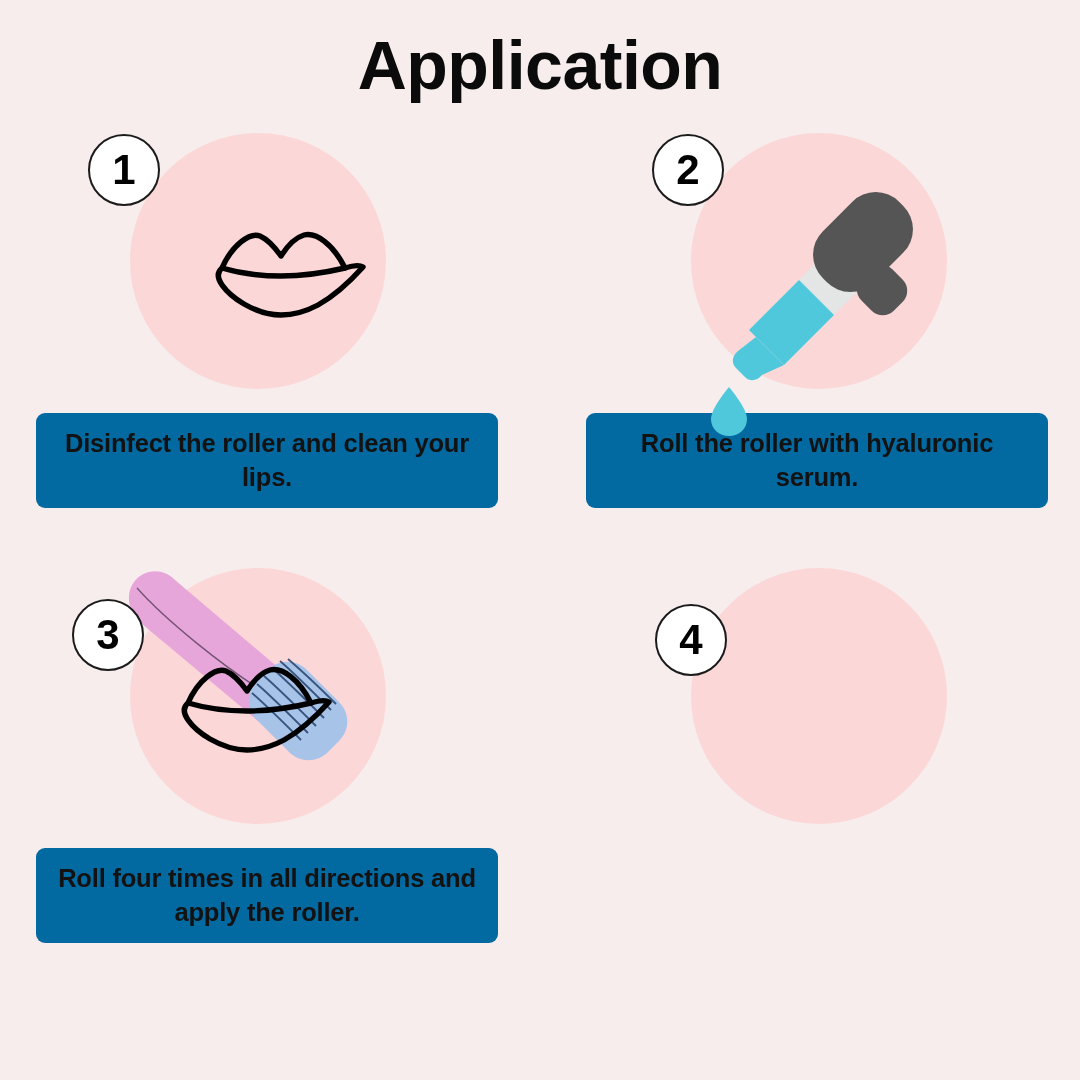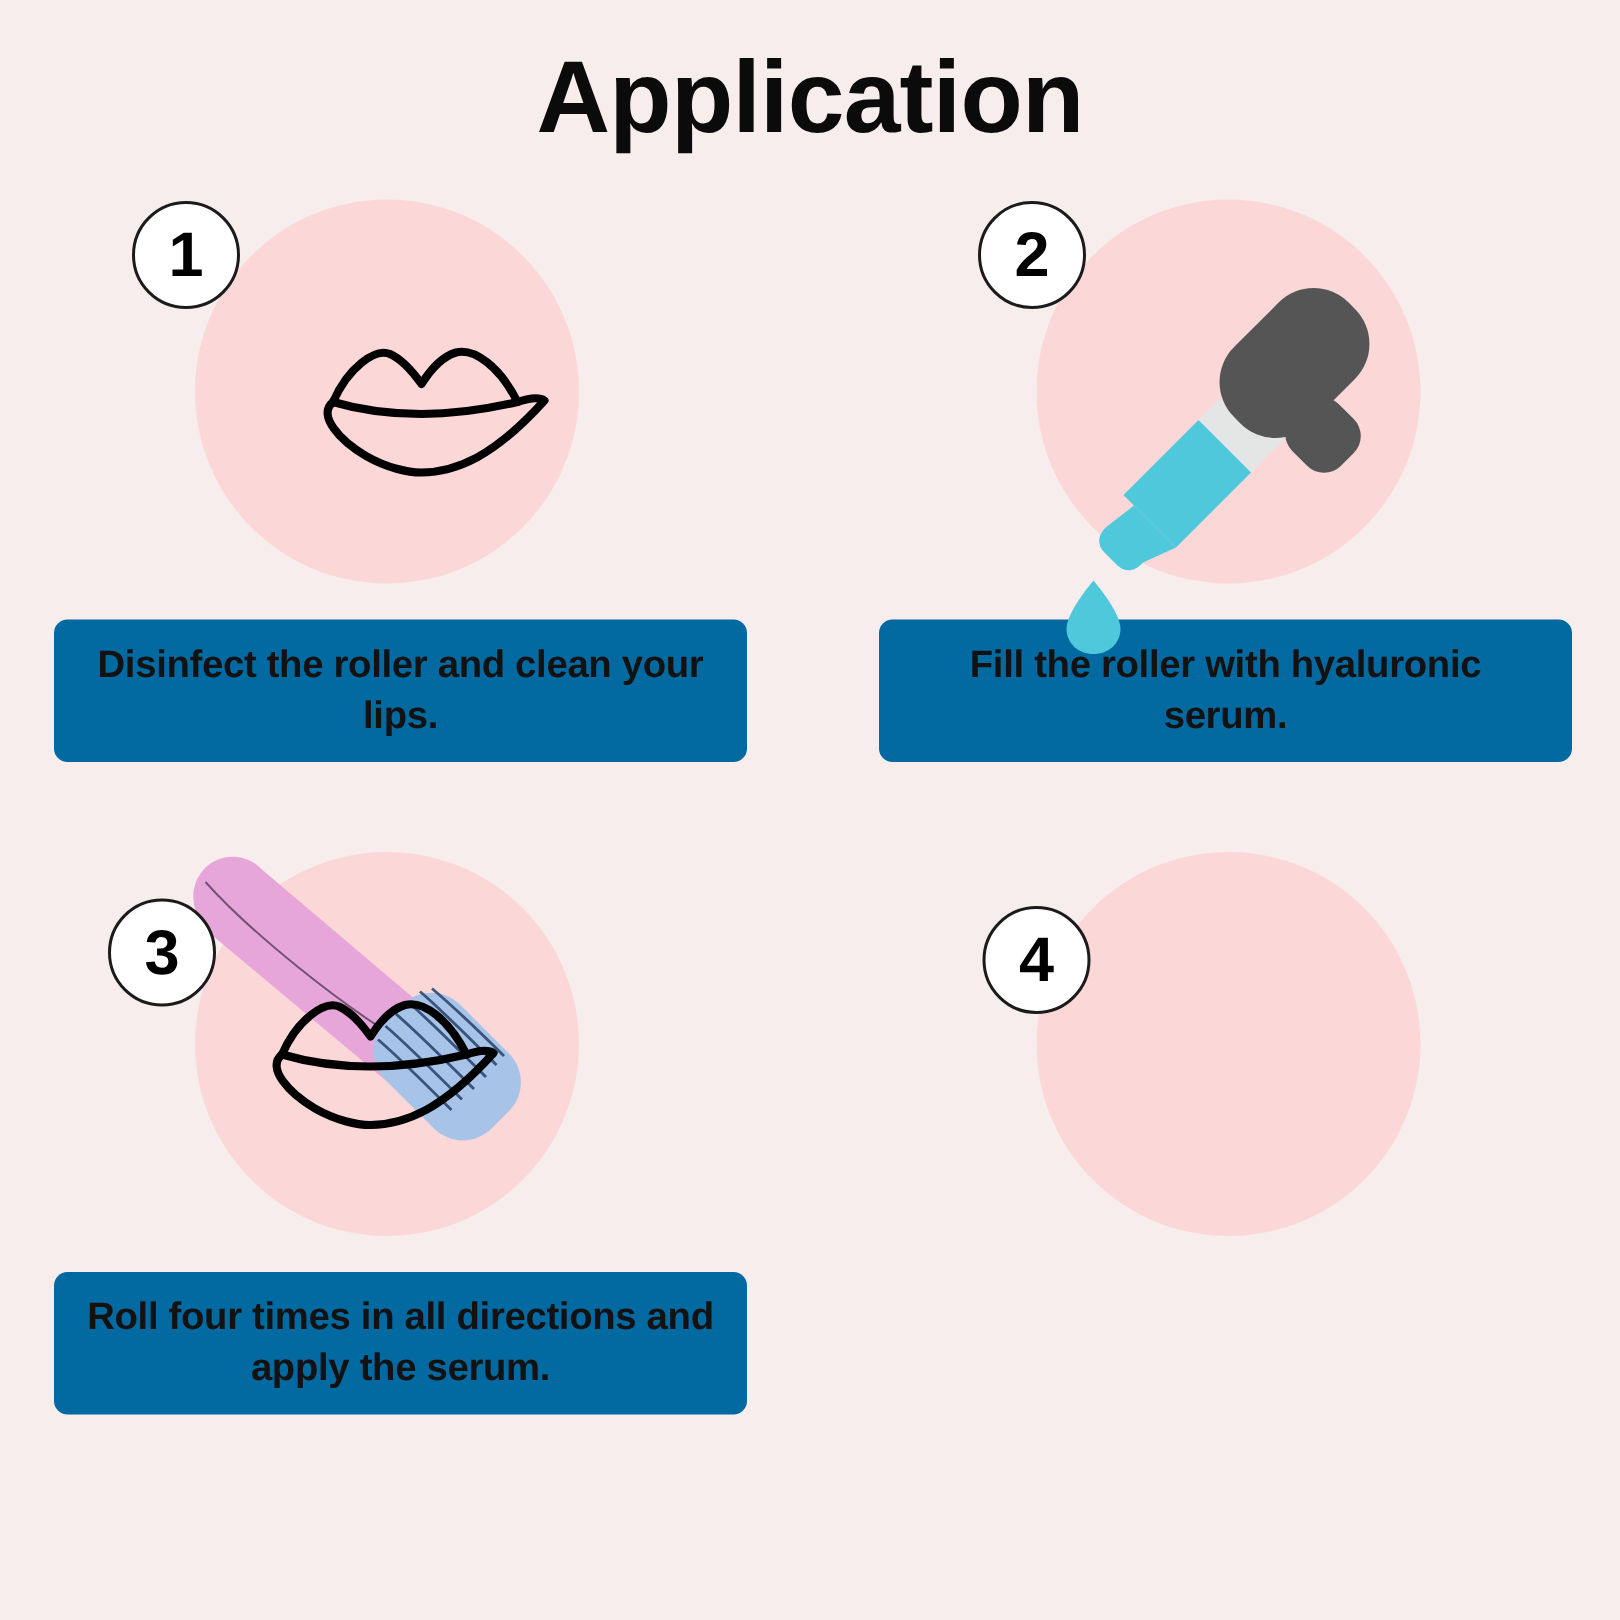--- a/index.html
+++ b/index.html
@@ -188,21 +188,21 @@
                  C 153 311, 161 304, 161 294
                  C 161 283, 143 262, 143 262 Z" fill="#4FC8DC"></path>
       </svg>
     </div>
 
     <div class="badge">
       <span>2</span>
     </div>
 
     <div class="caption-card">
-      <div class="caption-text">Fill the roller with hyaluronic serum.</div>
+      <div class="caption-text">Roll the roller with hyaluronic serum.</div>
     </div>
   </div>
 
   <div class="step step-3">
     <div class="plate"></div>
 
     <div class="art">
       <svg width="462" height="300" viewBox="0 0 462 300" xmlns="http://www.w3.org/2000/svg">
 
         <g>
@@ -250,21 +250,21 @@
                    C 234 151, 258 147, 275 143"></path>
         </g>
       </svg>
     </div>
 
     <div class="badge">
       <span>3</span>
     </div>
 
     <div class="caption-card">
-      <div class="caption-text">Roll four times in all directions and apply the serum.</div>
+      <div class="caption-text">Roll four times in all directions and apply the roller.</div>
     </div>
   </div>
 
   <div class="step step-4">
     <div class="plate"></div>
 
 
     <div class="badge">
       <span>4</span>
     </div>

